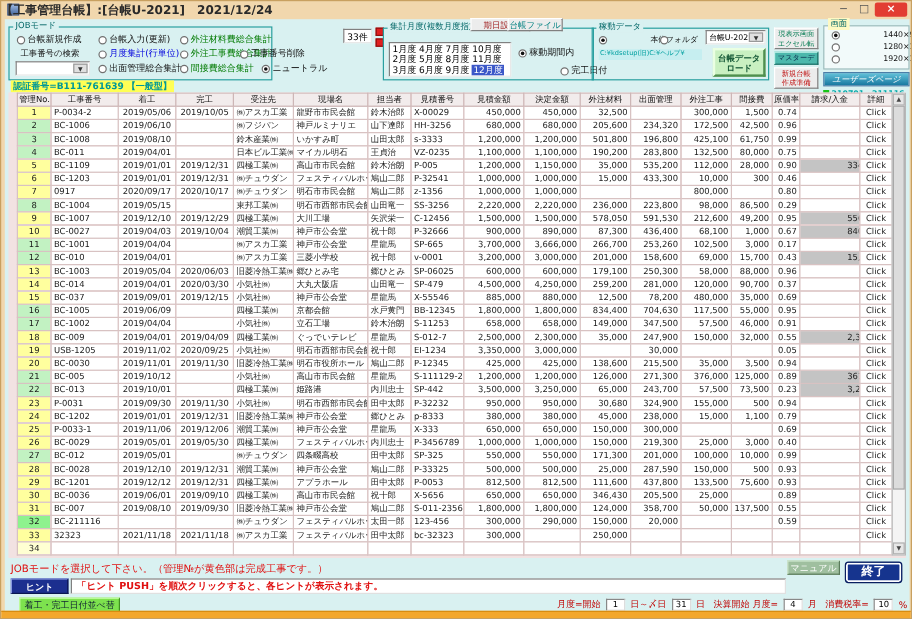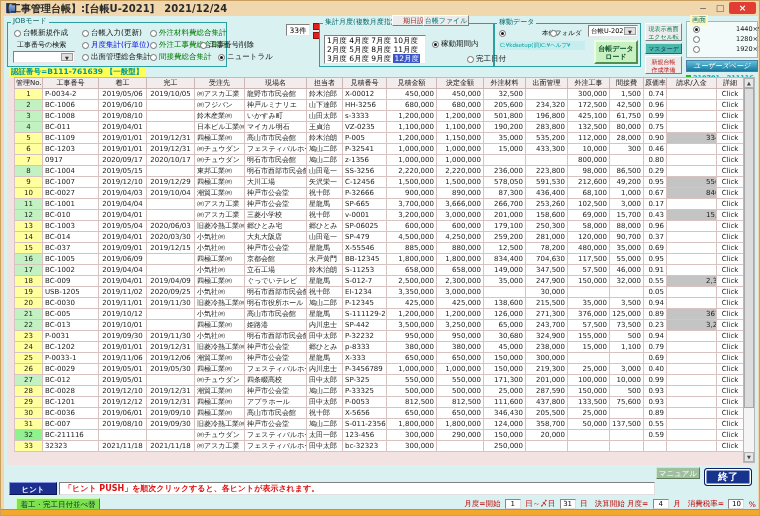--- a/index.html
+++ b/index.html
@@ -240,21 +240,21 @@
           </thead>
           <tbody>
             <tr>
               <td class="num nY">1</td>
               <td>P-0034-2</td>
               <td>2019/05/06</td>
               <td>2019/10/05</td>
               <td>㈱アスカ工業</td>
               <td>龍野市市民会館</td>
               <td>鈴木治郎</td>
-              <td>X-00012</td>
+              <td>X-00029</td>
               <td>450,000</td>
               <td>450,000</td>
               <td>32,500</td>
               <td></td>
               <td>300,000</td>
               <td>1,500</td>
               <td>0.74</td>
               <td></td>
               <td class="click">Click</td>
             </tr>
@@ -859,29 +859,49 @@
               <td>300,000</td>
               <td></td>
               <td>250,000</td>
               <td></td>
               <td></td>
               <td></td>
               <td></td>
               <td></td>
               <td class="click">Click</td>
             </tr>
+            <tr>
+              <td class="num nE">34</td>
+              <td></td>
+              <td></td>
+              <td></td>
+              <td></td>
+              <td></td>
+              <td></td>
+              <td></td>
+              <td></td>
+              <td></td>
+              <td></td>
+              <td></td>
+              <td></td>
+              <td></td>
+              <td></td>
+              <td></td>
+              <td></td>
+            </tr>
           </tbody>
         </table>
       <div class="sb">
         <span class="arr up">▲</span>
         <span class="thumb"></span>
         <span class="arr down">▼</span>
       </div>
     </div>
 
+    <div class="msg">JOBモードを選択して下さい。（管理№が黄色部は完成工事です。）</div>
     <span class="hintbtn">ヒント PUSH</span>
     <span class="hintbox">「ヒント PUSH」を順次クリックすると、各ヒントが表示されます。</span>
     <span class="sortbtn">着工・完工日付並べ替え</span>
     <span class="manualbtn">マニュアル</span>
     <span class="exitbtn">終了</span>
     <div class="settings">
       <span class="slabel">月度=開始</span>
       <span class="sboxv">1</span>
       <span class="slabel">日～〆日</span>
       <span class="sboxv">31</span>

